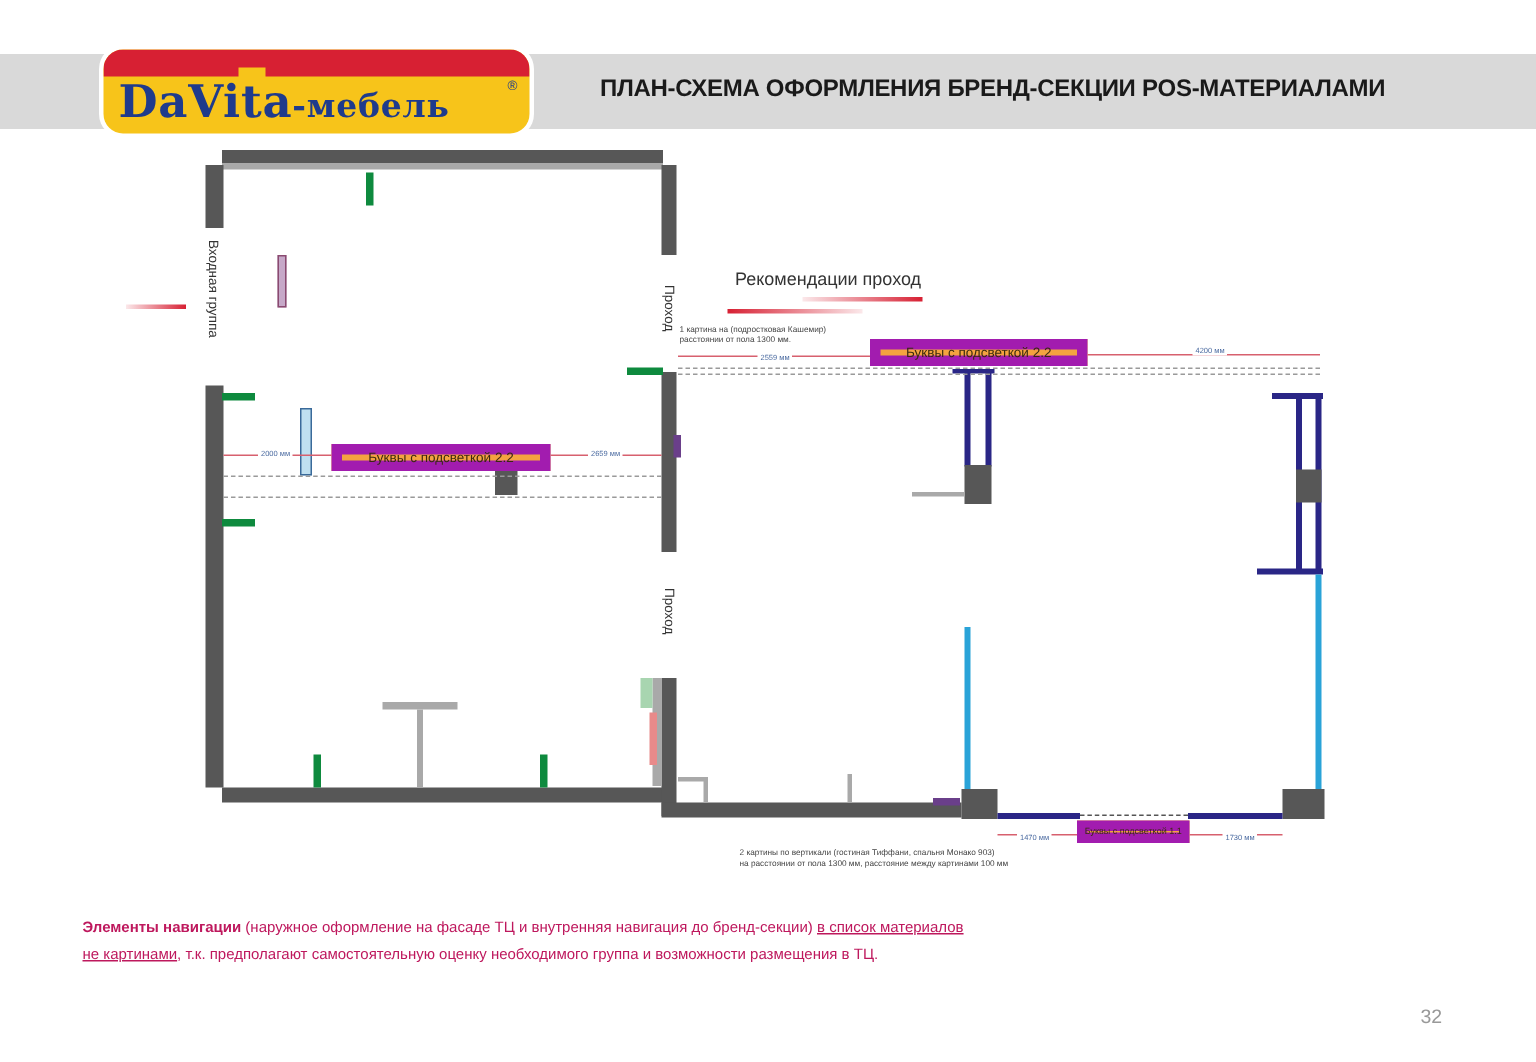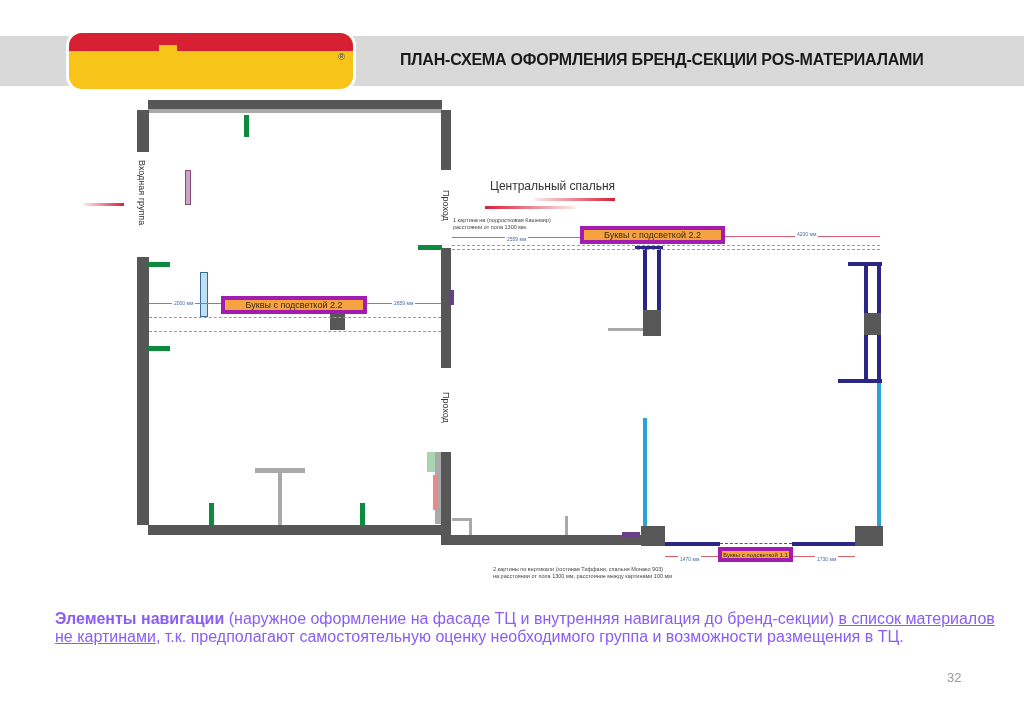--- a/index.html
+++ b/index.html
@@ -13,42 +13,43 @@
   .logo-text .small { font-size:22px; }
   .logo-reg { position:absolute; right:8px; top:19px; font-size:9px; color:#1f3b8c; }
   .title { position:absolute; left:400px; top:51px; font-size:16px; font-weight:bold; color:#1a1a1a; letter-spacing:-0.2px; white-space:nowrap; }
   .plan { position:absolute; left:0; top:0; width:1024px; height:600px; }
   .abs { position:absolute; }
   .wall { position:absolute; background:#575757; }
   .lwall { position:absolute; background:#a9a9a9; }
   .green { position:absolute; background:#0e8a3e; }
   .navy { position:absolute; background:#2a2686; }
   .cyan { position:absolute; background:#2aa3d8; }
-  .sign { position:absolute; background:#f4a340; border:4px solid #a21caf; color:#3a2a10; font-size:9px; display:flex; align-items:center; justify-content:center; white-space:nowrap; }
+  .sign { position:absolute; background:#f4a340; border:7px solid #a21caf; color:#3a2a10; font-size:9px; display:flex; align-items:center; justify-content:center; white-space:nowrap; }
   .dim { position:absolute; height:1px; background:#d7606e; }
   .dim-label { position:absolute; font-size:5px; color:#4a6aa0; background:#fff; padding:0 2px; white-space:nowrap; }
   .dash { position:absolute; height:0; border-top:1px dashed #9a9a9a; }
   .vlabel { position:absolute; font-size:9px; color:#333; writing-mode:vertical-rl; white-space:nowrap; }
   .note { position:absolute; font-size:5.5px; color:#444; line-height:1.3; white-space:nowrap; }
   .arrow-red { position:absolute; height:3px; background:linear-gradient(to right, rgba(215,32,51,0.1), #d72033); }
-  .text1 { position:absolute; left:55px; top:610px; font-size:16px; color:#8b5cf6; line-height:18px; width:950px; }
+  .text1 { position:absolute; left:55px; top:610px; font-size:10px; color:#be185d; line-height:18px; width:950px; }
   .text1 b { font-weight:bold; }
   .text1 u { text-decoration:underline; }
   .text2 { position:absolute; left:50px; top:656px; font-size:12.5px; color:#1a1a1a; line-height:17px; width:900px; }
   .page-num { position:absolute; left:947px; top:670px; font-size:13px; color:#999; }
 </style>
 </head>
 <body>
 
 <div class="header-band"></div>
 
 <div class="logo">
   <div class="logo-inner">
     <div class="logo-red"></div>
     <div class="logo-notch"></div>
+    <div class="logo-text"><span>DaVita</span><span class="small">-мебель</span></div>
     <div class="logo-reg">®</div>
   </div>
 </div>
 
 <div class="title">ПЛАН-СХЕМА ОФОРМЛЕНИЯ БРЕНД-СЕКЦИИ POS-МАТЕРИАЛАМИ</div>
 
 <div class="plan">
 
   <div class="wall" style="left:148px;top:100px;width:294px;height:9px;"></div>
   <div class="lwall" style="left:148px;top:109px;width:294px;height:4px;"></div>
@@ -111,21 +112,21 @@
 
   <div class="navy" style="left:848px;top:262px;width:34px;height:4px;"></div>
   <div class="navy" style="left:864px;top:262px;width:4px;height:120px;"></div>
   <div class="navy" style="left:877px;top:262px;width:4px;height:120px;"></div>
   <div class="wall" style="left:864px;top:313px;width:17px;height:22px;"></div>
   <div class="navy" style="left:838px;top:379px;width:44px;height:4px;"></div>
 
   <div class="cyan" style="left:643px;top:418px;width:4px;height:108px;"></div>
   <div class="cyan" style="left:877px;top:383px;width:4px;height:143px;"></div>
 
-  <div class="abs" style="left:490px;top:179px;font-size:12px;color:#333;white-space:nowrap;">Центральный спальня</div>
+  <div class="abs" style="left:490px;top:179px;font-size:12px;color:#333;white-space:nowrap;">Рекомендации проход</div>
   <div class="arrow-red" style="left:535px;top:198px;width:80px;"></div>
   <div class="abs" style="left:485px;top:206px;width:90px;height:3px;background:linear-gradient(to right, #d72033, rgba(215,32,51,0.1));"></div>
 
   <div class="note" style="left:453px;top:217px;">1 картина на (подростковая Кашемир)</div>
   <div class="note" style="left:453px;top:224px;">расстоянии от пола 1300 мм.</div>
   <div class="dim" style="left:452px;top:237px;width:128px;"></div>
   <div class="dim-label" style="left:505px;top:236px;">2559 мм</div>
   <div class="sign" style="left:580px;top:226px;width:145px;height:18px;">Буквы с подсветкой 2.2</div>
   <div class="dim" style="left:725px;top:236px;width:155px;"></div>
   <div class="dim-label" style="left:795px;top:231px;">4200 мм</div>

